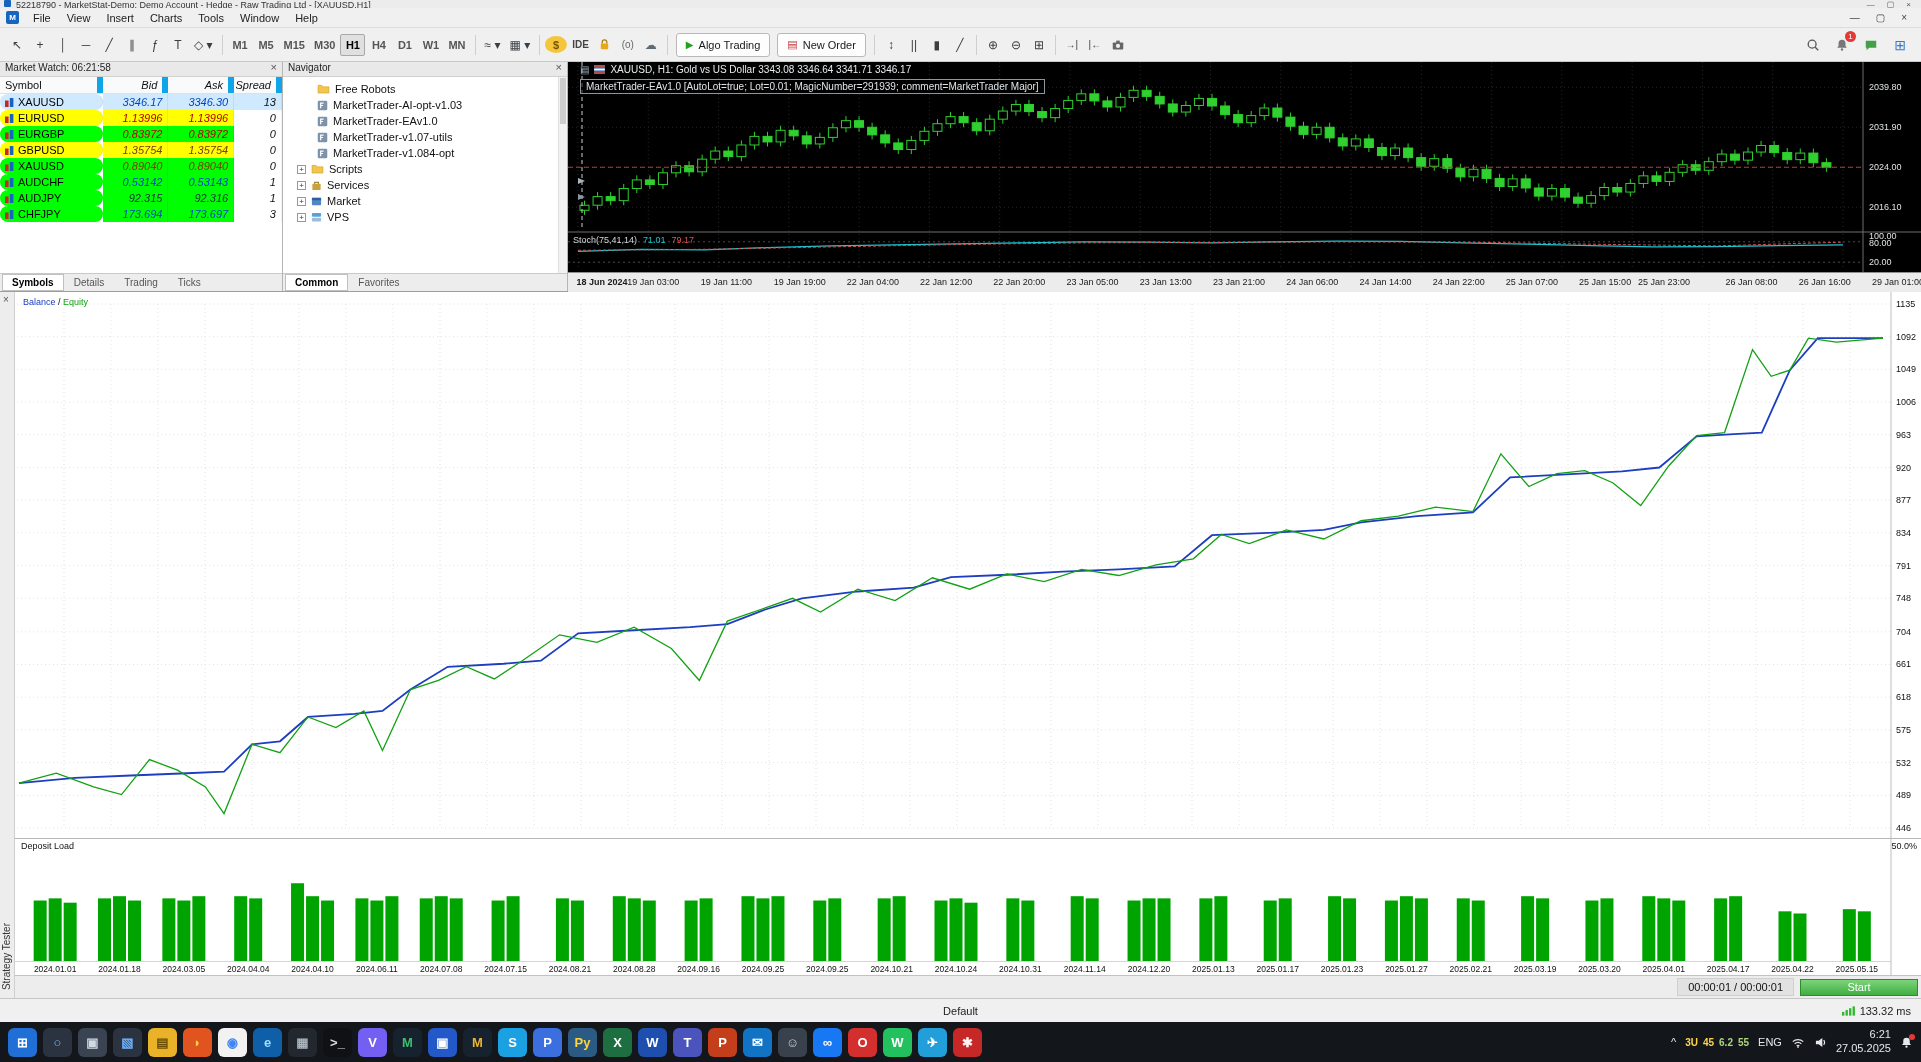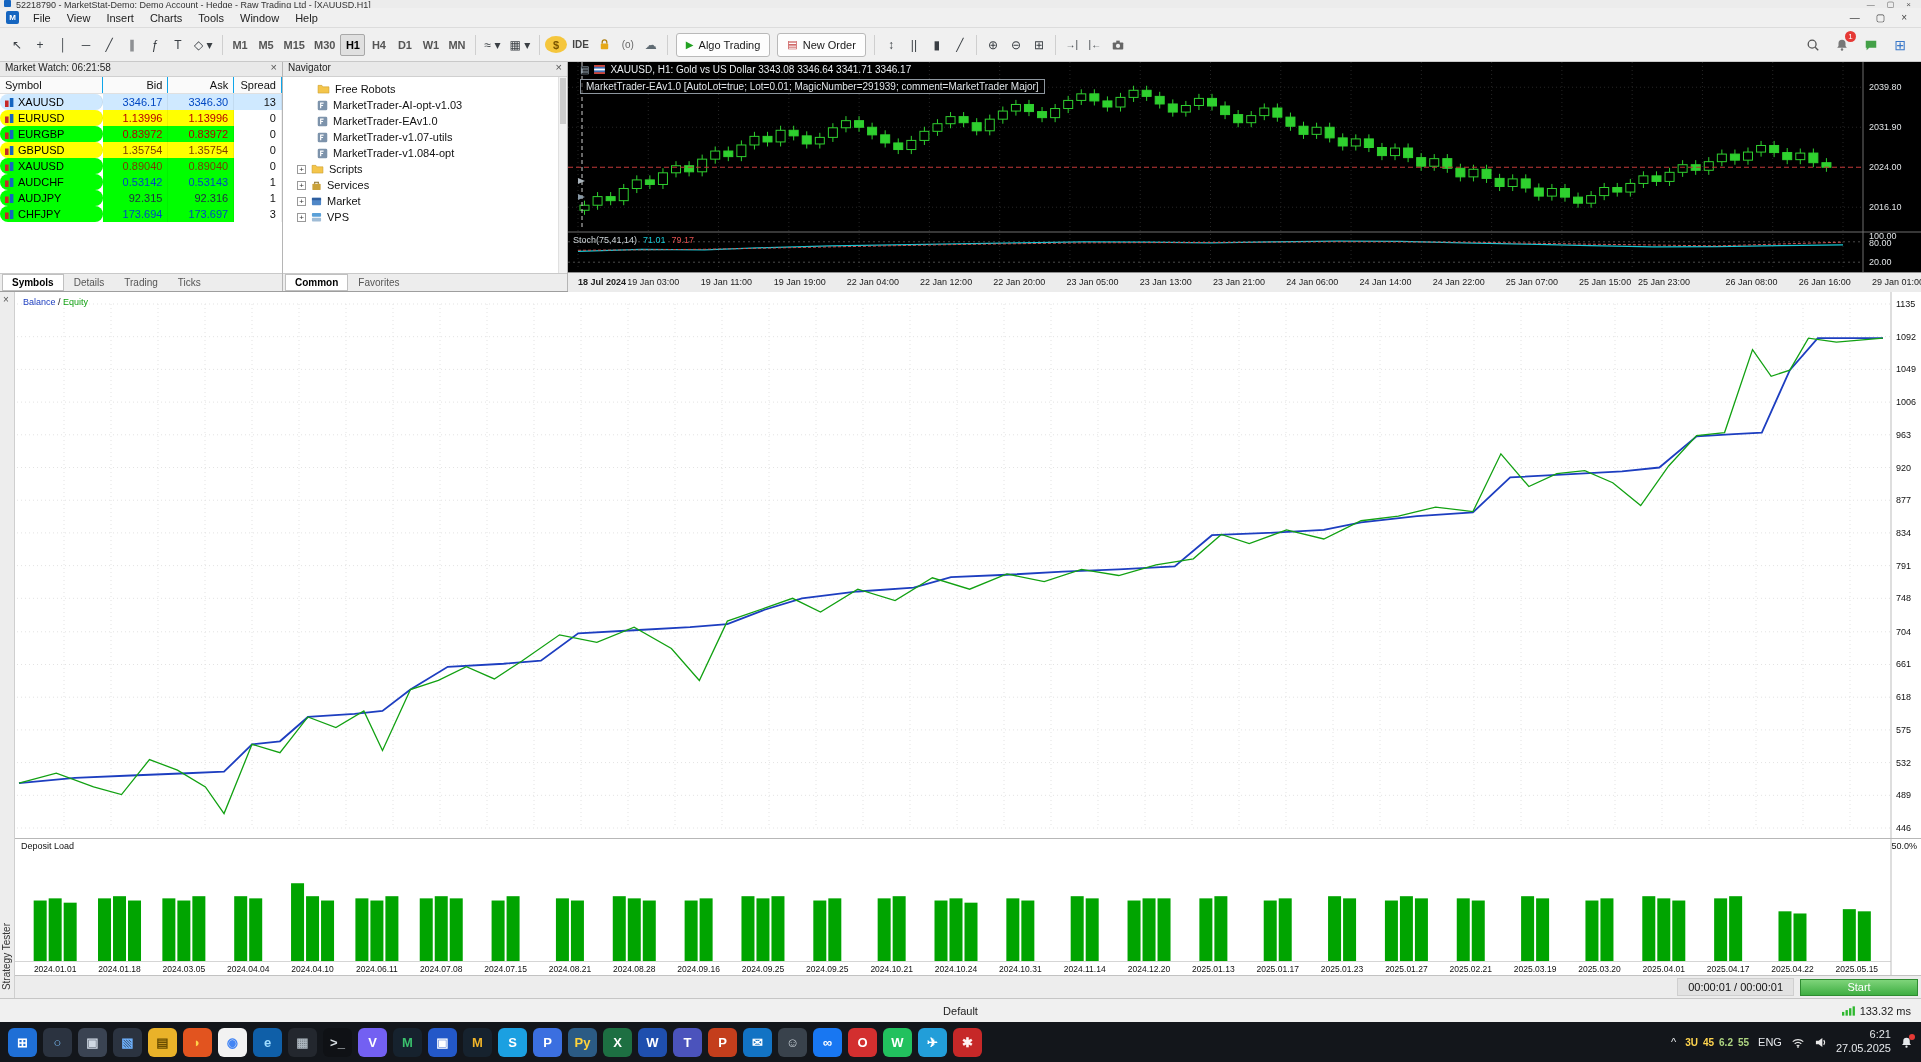--- a/index.html
+++ b/index.html
@@ -31,23 +31,23 @@
   .icon-btn { position:relative; width:22px; height:22px; display:inline-flex; align-items:center; justify-content:center; }
   .badge { position:absolute; top:-3px; right:-3px; background:#e53935; color:#fff; border-radius:7px; min-width:11px; height:11px; font-size:8px; display:flex; align-items:center; justify-content:center; padding:0 2px; }
   #toolbar-right { margin-left:auto; display:flex; align-items:center; gap:7px; padding-right:4px; }
 
   
   .workspace { height:230px; display:flex; border-bottom:1px solid #9e9e9e; background:#fff; }
   .panel-header { height:15px; background:#e9e9e9; border-bottom:1px solid #d0d0d0; display:flex; align-items:flex-start; justify-content:space-between; padding:0 5px; font-size:10px; color:#222; }
   .close-x { color:#555; font-size:11px; line-height:1; }
   .market-watch { width:283px; border-right:1px solid #b5b5b5; display:flex; flex-direction:column; background:#fff; }
   .mw-head { display:flex; height:17px; border-bottom:1px solid #e0e0e0; background:#fafafa; }
-  .mw-head .c { border-right:1px solid #0ea5e9; }
+  .mw-head .c { border-right:6px solid #0ea5e9; }
   .c { display:flex; align-items:center; padding:0 5px; height:100%; }
-  .c.num { justify-content:flex-end; }
+  .c.num { justify-content:flex-end;font-style:italic; }
   .mw-row { display:flex; height:16px; font-size:11px; }
   .mw-row .c { border-right:1px solid rgba(0,0,0,0.06); }
   .sym { gap:4px; color:#000;border-radius:8px; }
   .mw-body { flex:1; }
   .mw-tabs { height:18px; display:flex; align-items:center; background:#ededed; border-top:1px solid #c9c9c9; font-size:10px; padding:0 2px; }
   .mtab { padding:2px 9px; color:#555; border:1px solid transparent; }
   .mtab.active { background:#fff; border-color:#c0c0c0; color:#000; font-weight:bold; }
 
   .navigator { width:285px; border-right:1px solid #b5b5b5; display:flex; flex-direction:column; position:relative; background:#fff; }
   .nav-tree { flex:1; padding-top:4px; font-size:11px; }
@@ -704,21 +704,21 @@
           <span>XAUUSD, H1: Gold vs US Dollar  3343.08 3346.64 3341.71 3346.17</span>
         </div>
         <div class="ea-line">MarketTrader-EAv1.0 [AutoLot=true; Lot=0.01; MagicNumber=291939; comment=MarketTrader Major]</div>
         <div class="stoch-line-label">
           <span>Stoch(75,41,14)</span>
           <span style="color:#19c7d4;">71.01</span>
           <span style="color:#e05050;">79.17</span>
         </div>
       </div>
       <div class="chart-time" id="chart-time">
-          <span style="left:34px;font-weight:bold;">18 Jul 2024</span>
+          <span style="left:34px;font-weight:bold;">18 Jun 2024</span>
           <span style="left:85.22222222222223px;">19 Jan 03:00</span>
           <span style="left:158.44444444444446px;">19 Jan 11:00</span>
           <span style="left:231.66666666666666px;">19 Jan 19:00</span>
           <span style="left:304.8888888888889px;">22 Jan 04:00</span>
           <span style="left:378.1111111111111px;">22 Jan 12:00</span>
           <span style="left:451.3333333333333px;">22 Jan 20:00</span>
           <span style="left:524.5555555555555px;">23 Jan 05:00</span>
           <span style="left:597.7777777777778px;">23 Jan 13:00</span>
           <span style="left:671px;">23 Jan 21:00</span>
           <span style="left:744.2222222222222px;">24 Jan 06:00</span>

